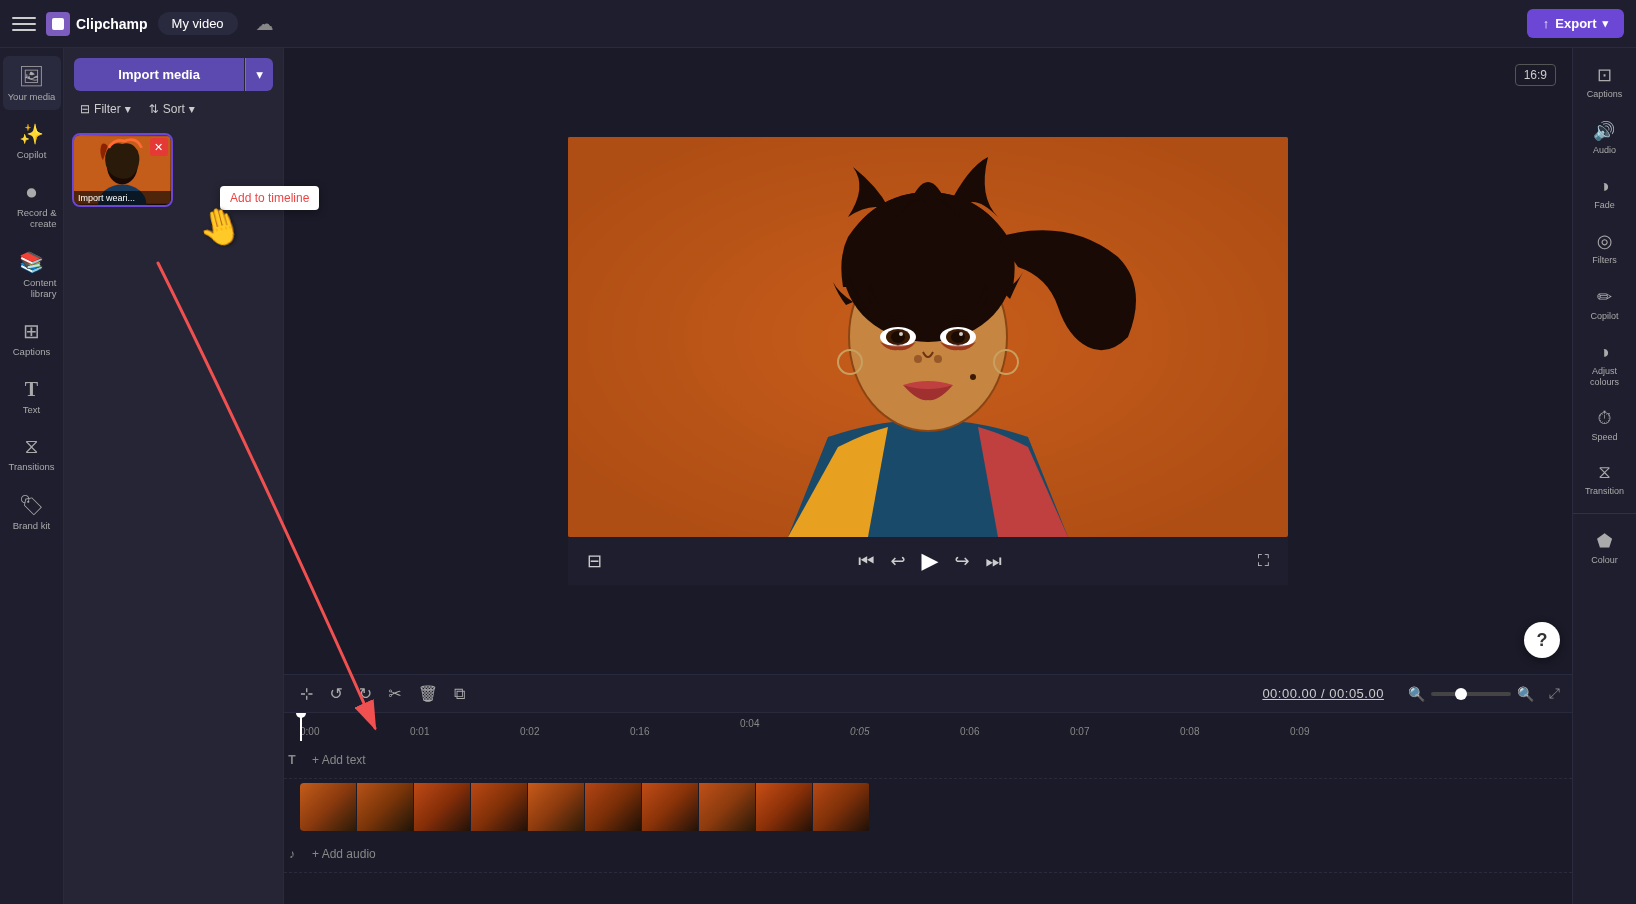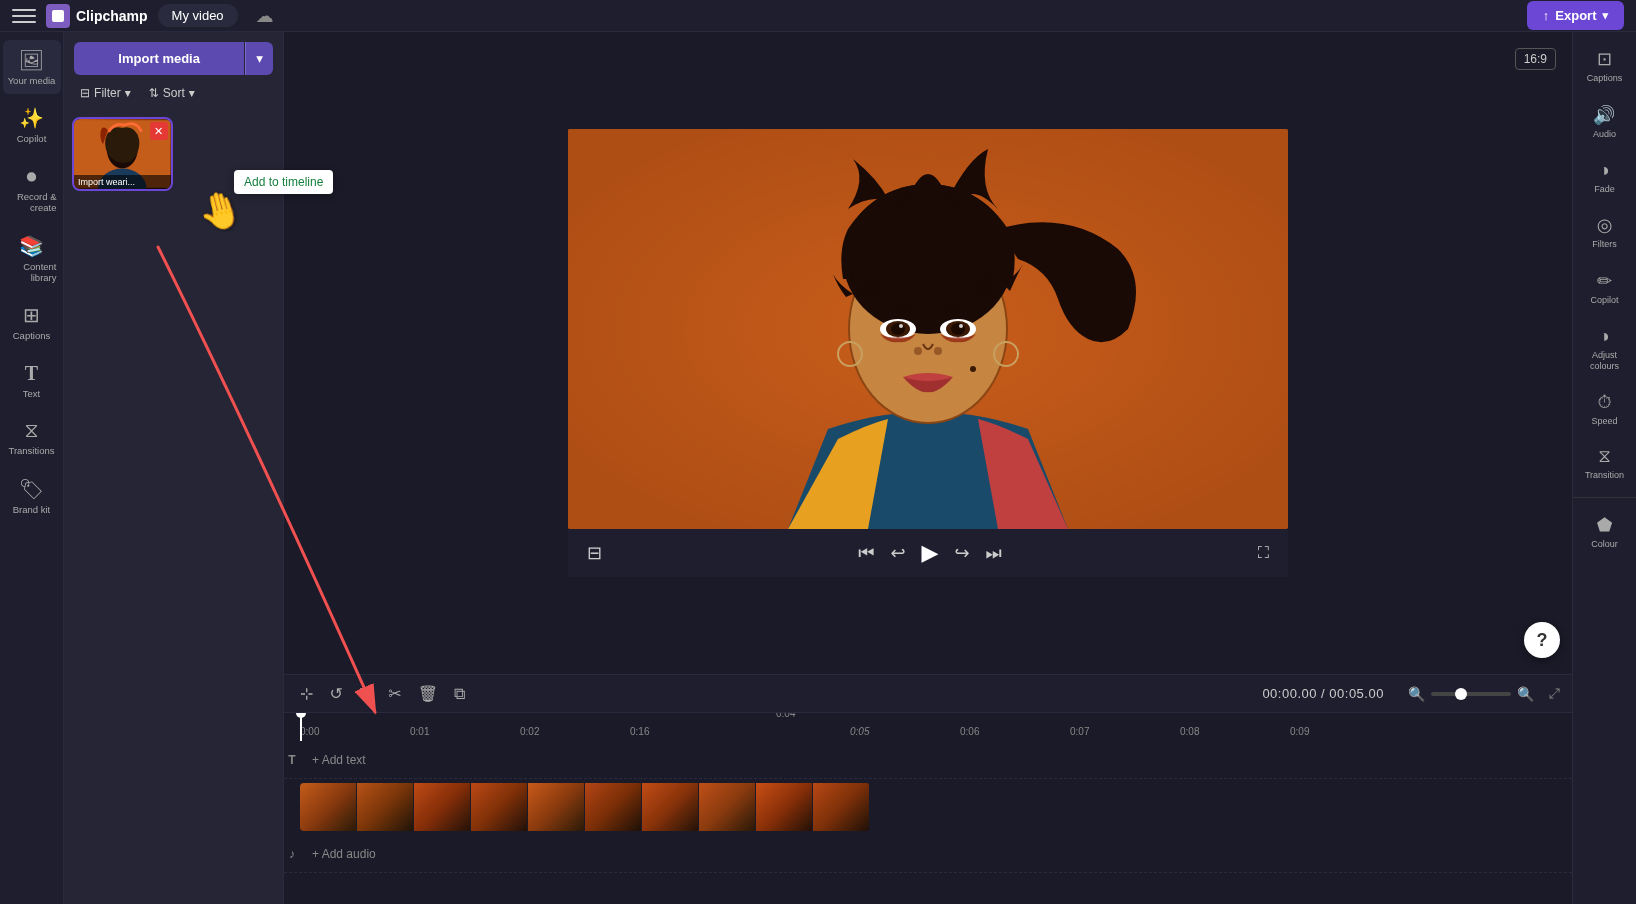--- a/index.html
+++ b/index.html
@@ -9,21 +9,21 @@
       background: #1e1e2e;
       font-family: 'Segoe UI', Arial, sans-serif;
       color: #fff;
       overflow: hidden;
       display: flex;
       flex-direction: column;
     }
 
     
     .topbar {
-      height: 32px;
+      height: 48px;
       background: #1e1e2e;
       display: flex;
       align-items: center;
       padding: 0 12px;
       border-bottom: 1px solid #2a2a3e;
       flex-shrink: 0;
     }
     .topbar-left {
       display: flex;
       align-items: center;
@@ -245,30 +245,30 @@
       padding: 2px 4px;
       white-space: nowrap;
       overflow: hidden;
       text-overflow: ellipsis;
     }
 
     
     .add-timeline-tooltip {
       position: absolute;
       background: #fff;
-      color: #15803d;
+      color: #ef4444;
       padding: 5px 10px;
       border-radius: 4px;
       font-size: 12px;
       font-weight: 500;
       white-space: nowrap;
       box-shadow: 0 2px 8px rgba(0,0,0,0.3);
       pointer-events: none;
       top: 138px;
-      left: 170px;
+      left: 156px;
       z-index: 100;
     }
 
     
     .cursor-hand {
       position: absolute;
       top: 158px;
       left: 134px;
       z-index: 200;
       font-size: 36px;
@@ -444,20 +444,21 @@
       font-size: 16px;
       padding: 4px;
       display: flex;
       align-items: center;
     }
     .tl-time {
       margin-left: auto;
       font-size: 13px;
       color: #ccc;
       letter-spacing: 0.5px;
+      text-decoration: underline;
     }
     .zoom-row {
       display: flex;
       align-items: center;
       gap: 6px;
       margin-left: 16px;
     }
     .zoom-icon { font-size: 14px; color: #888; }
     .zoom-slider {
       width: 80px;
@@ -816,21 +817,21 @@
       <div class="timeline-content">
 
         <div class="timeline-ruler">
           <div class="playhead" style="left:16px;">
             <div class="playhead-dot"></div>
           </div>
           <span class="ruler-label" style="position:absolute;left:16px;bottom:4px;text-align:right;">0:00</span>
           <span class="ruler-label" style="position:absolute;left:126px;bottom:4px;">0:01</span>
           <span class="ruler-label" style="position:absolute;left:236px;bottom:4px;">0:02</span>
           <span class="ruler-label" style="position:absolute;left:346px;bottom:4px;">0:16</span>
-          <span class="ruler-label" style="position:absolute;left:456px;bottom:22px;margin-left:36px;">0:04</span>
+          <span class="ruler-label" style="position:absolute;left:456px;bottom:12px;">0:04</span>
           <span class="ruler-label" style="position:absolute;left:566px;bottom:4px;font-style:italic;">0:05</span>
           <span class="ruler-label" style="position:absolute;left:676px;bottom:4px;">0:06</span>
           <span class="ruler-label" style="position:absolute;left:786px;bottom:4px;">0:07</span>
           <span class="ruler-label" style="position:absolute;left:896px;bottom:4px;">0:08</span>
           <span class="ruler-label" style="position:absolute;left:1006px;bottom:4px;">0:09</span>
         </div>
 
         <div class="track-row">
           <span class="track-label" style="font-weight:bold;color:#888;">T</span>
           <div class="add-text-btn">

